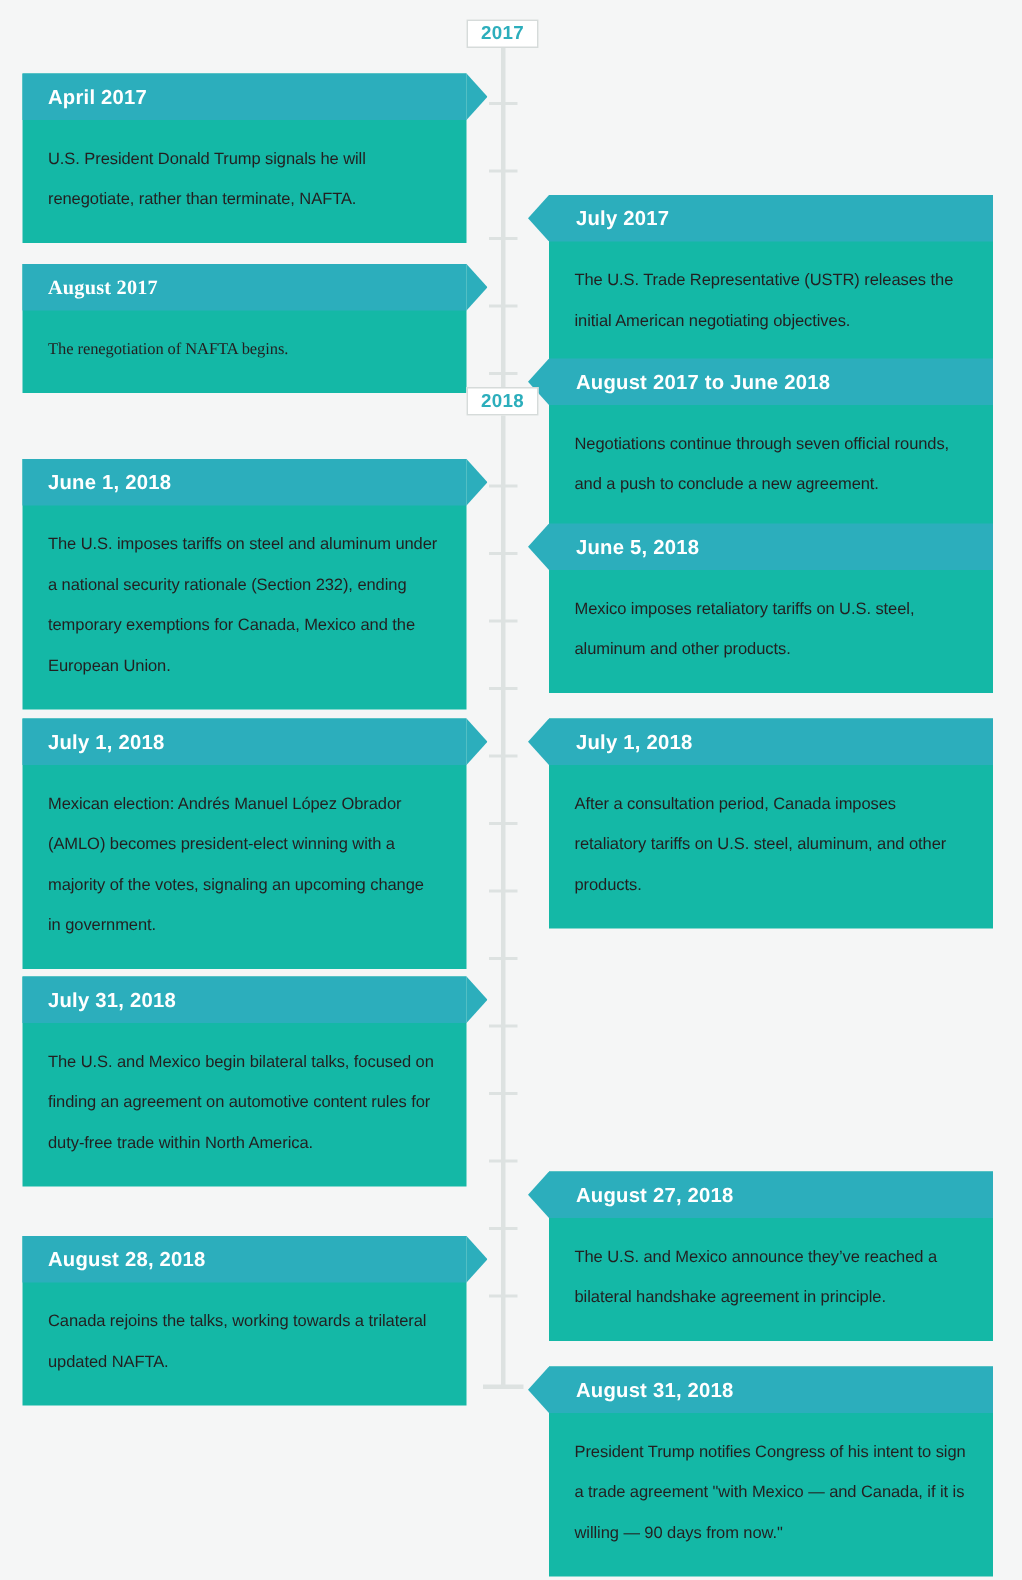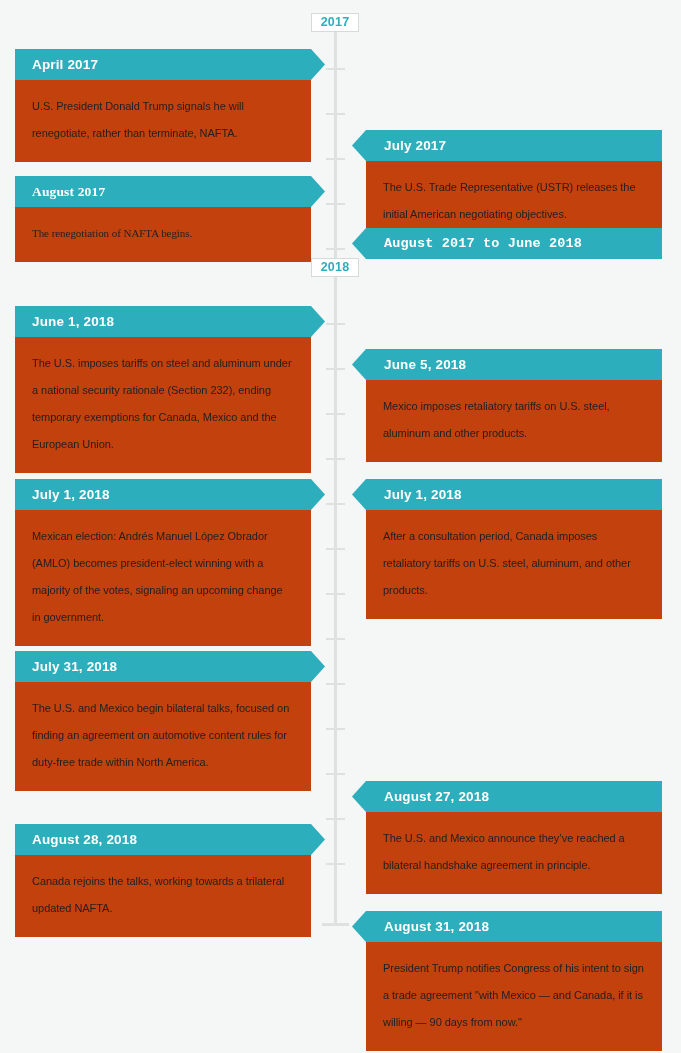--- a/index.html
+++ b/index.html
@@ -57,21 +57,21 @@
     line-height: 17px;
     z-index: 6;
   }
   #year-chip-2017 { top: 13px; text-align: center; }
   #year-chip-2018 { top: 258px; }
 
   
   .event-card {
     position: absolute;
     width: 296px;
-    background: #c2410c;
+    background: #14b8a6;
     z-index: 4;
   }
   .event-card.left  { left: 15px;  }
   .event-card.right { left: 366px; }
 
   .card-header {
     position: relative;
     height: 31px;
     background: #2caebc;
     color: #ffffff;
@@ -168,25 +168,28 @@
   <div class="event-card left" style="top: 176px; font-family: Liberation Serif, serif;">
     <div class="card-header">
       <span>August 2017</span>
       <span class="pointer"></span>
     </div>
     <div class="card-body">
       <p>The renegotiation of NAFTA begins.</p>
     </div>
   </div>
 
-  <div class="event-card right" style="top: 228px; font-family: Liberation Mono, monospace;">
+  <div class="event-card right" style="top: 239px;">
     <div class="card-header">
       <span>August 2017 to June 2018</span>
       <span class="pointer"></span>
     </div>
+    <div class="card-body">
+      <p>Negotiations continue through seven official rounds, and a push to conclude a new agreement.</p>
+    </div>
   </div>
 
   <div class="event-card left" style="top: 306px;">
     <div class="card-header">
       <span>June 1, 2018</span>
       <span class="pointer"></span>
     </div>
     <div class="card-body">
       <p>The U.S. imposes tariffs on steel and aluminum under a national security rationale (Section 232), ending temporary exemptions for Canada, Mexico and the European Union.</p>
     </div>

